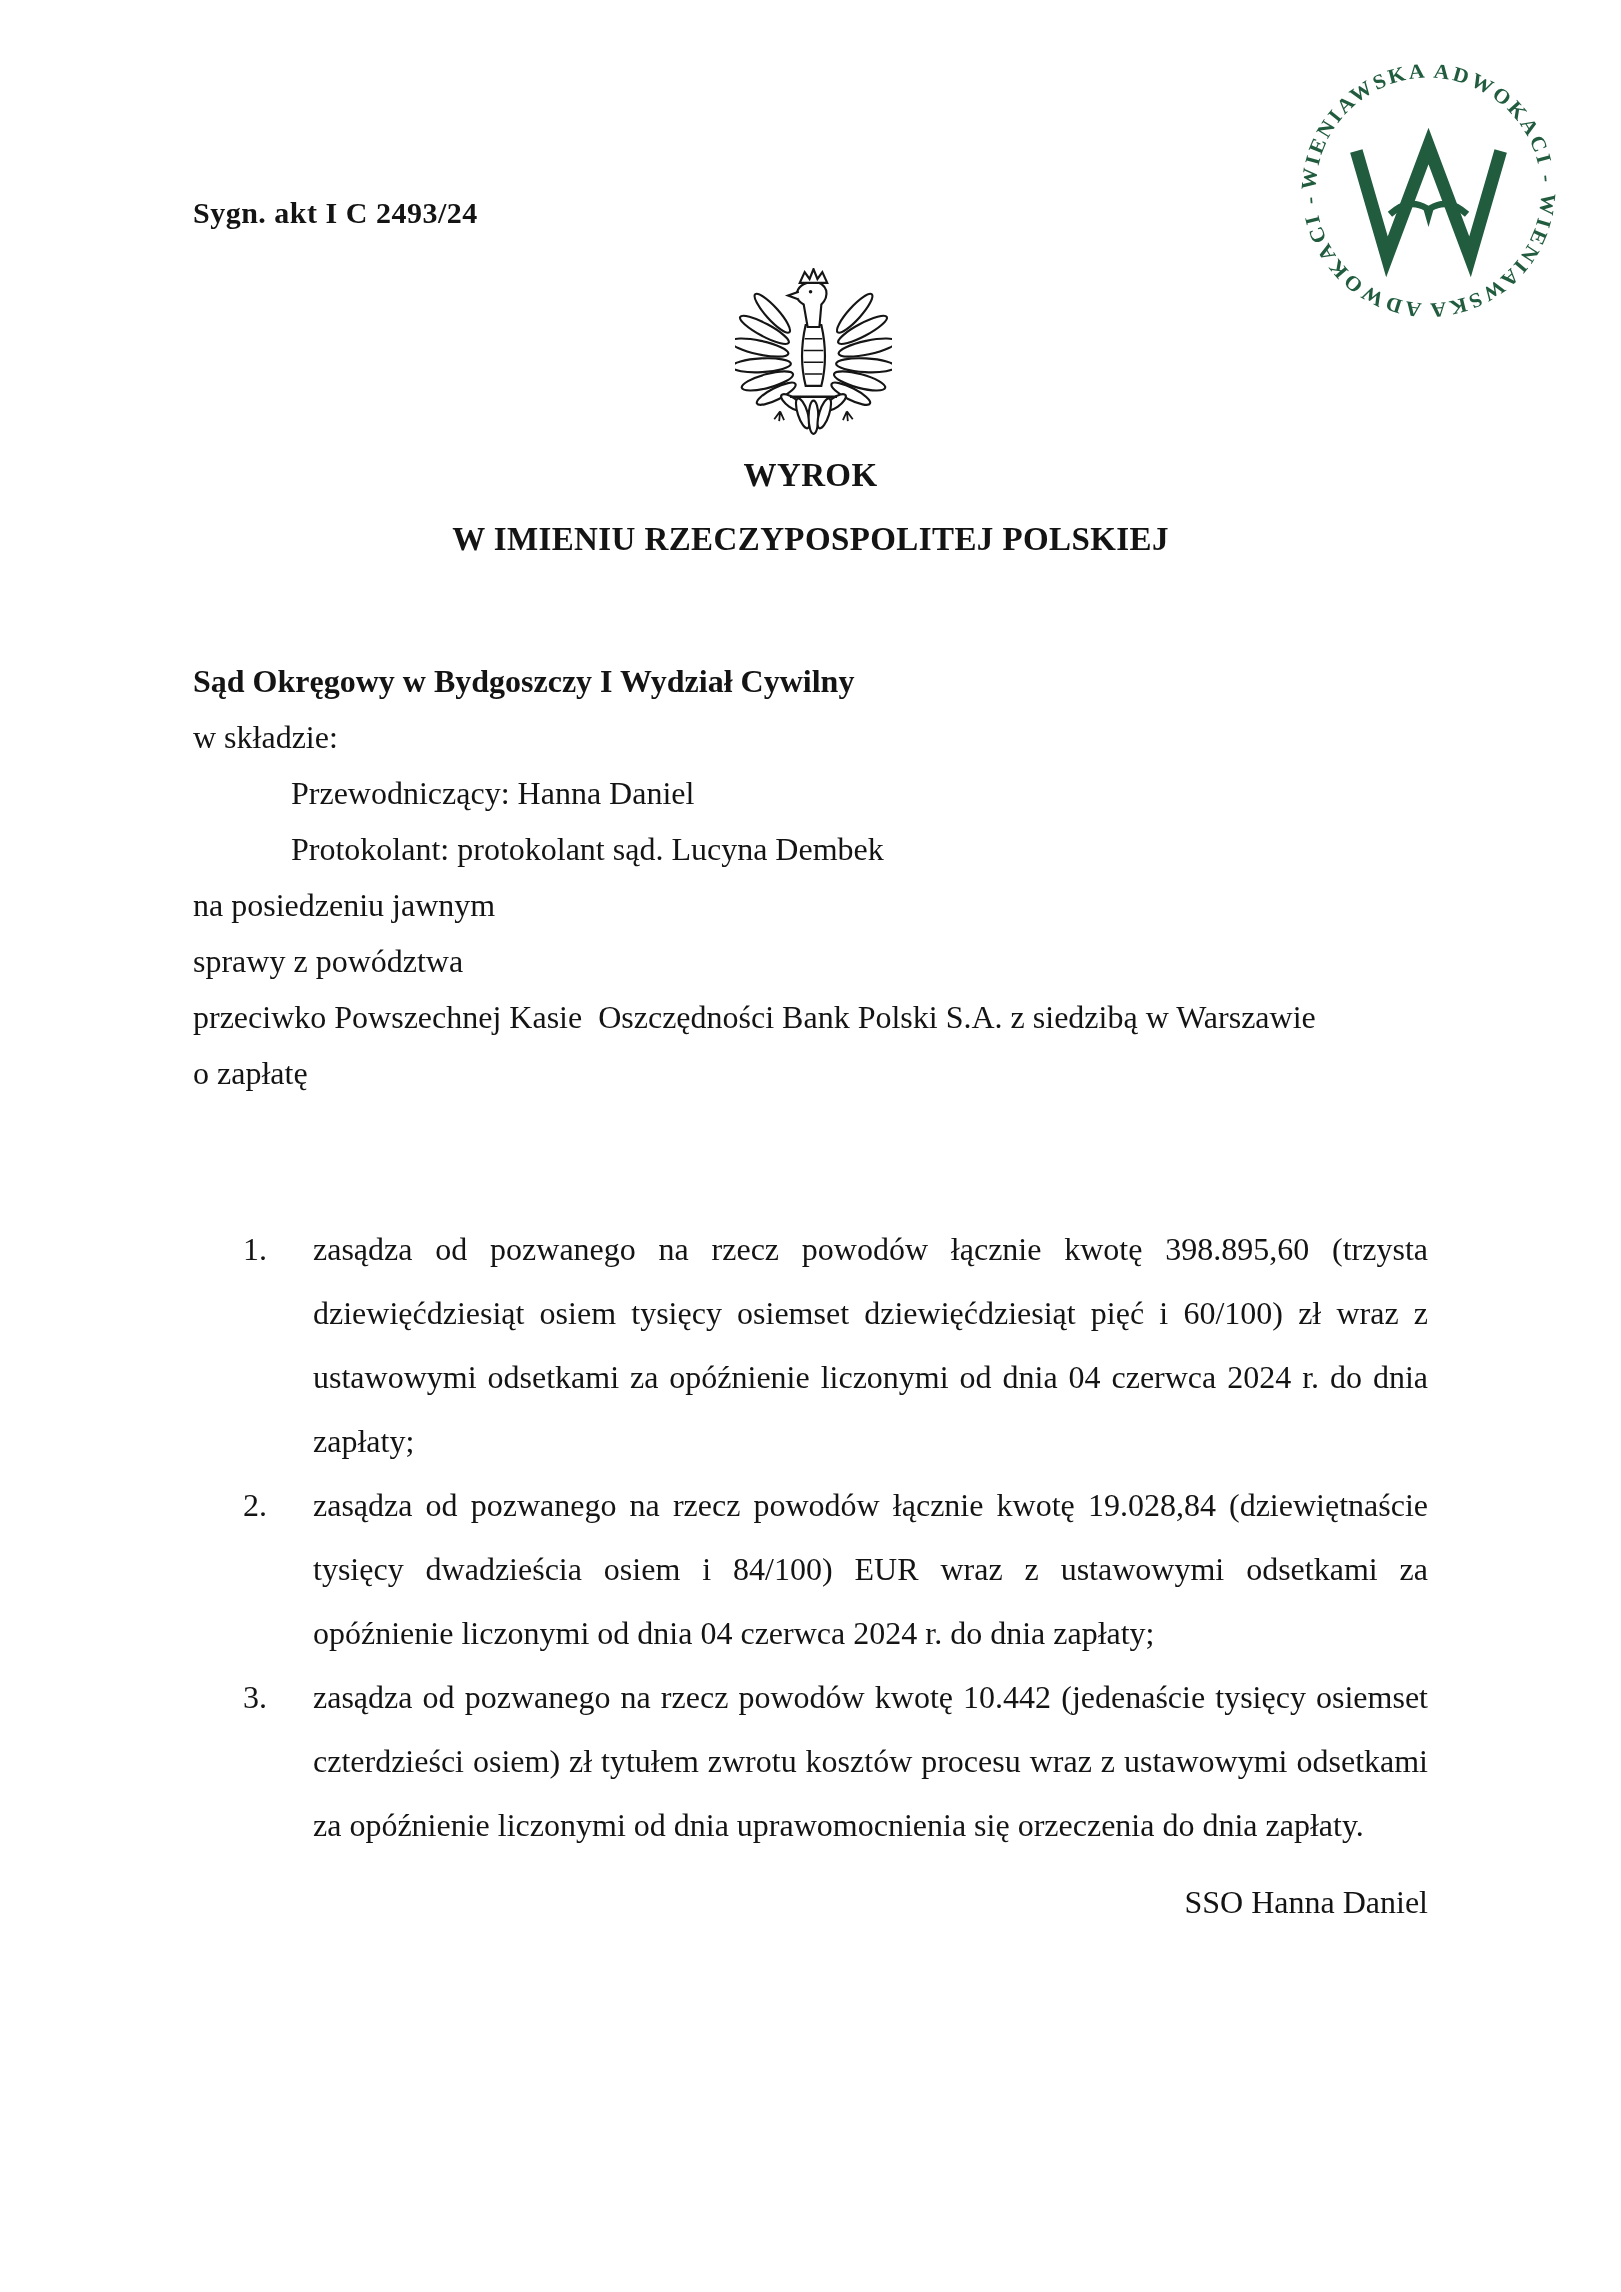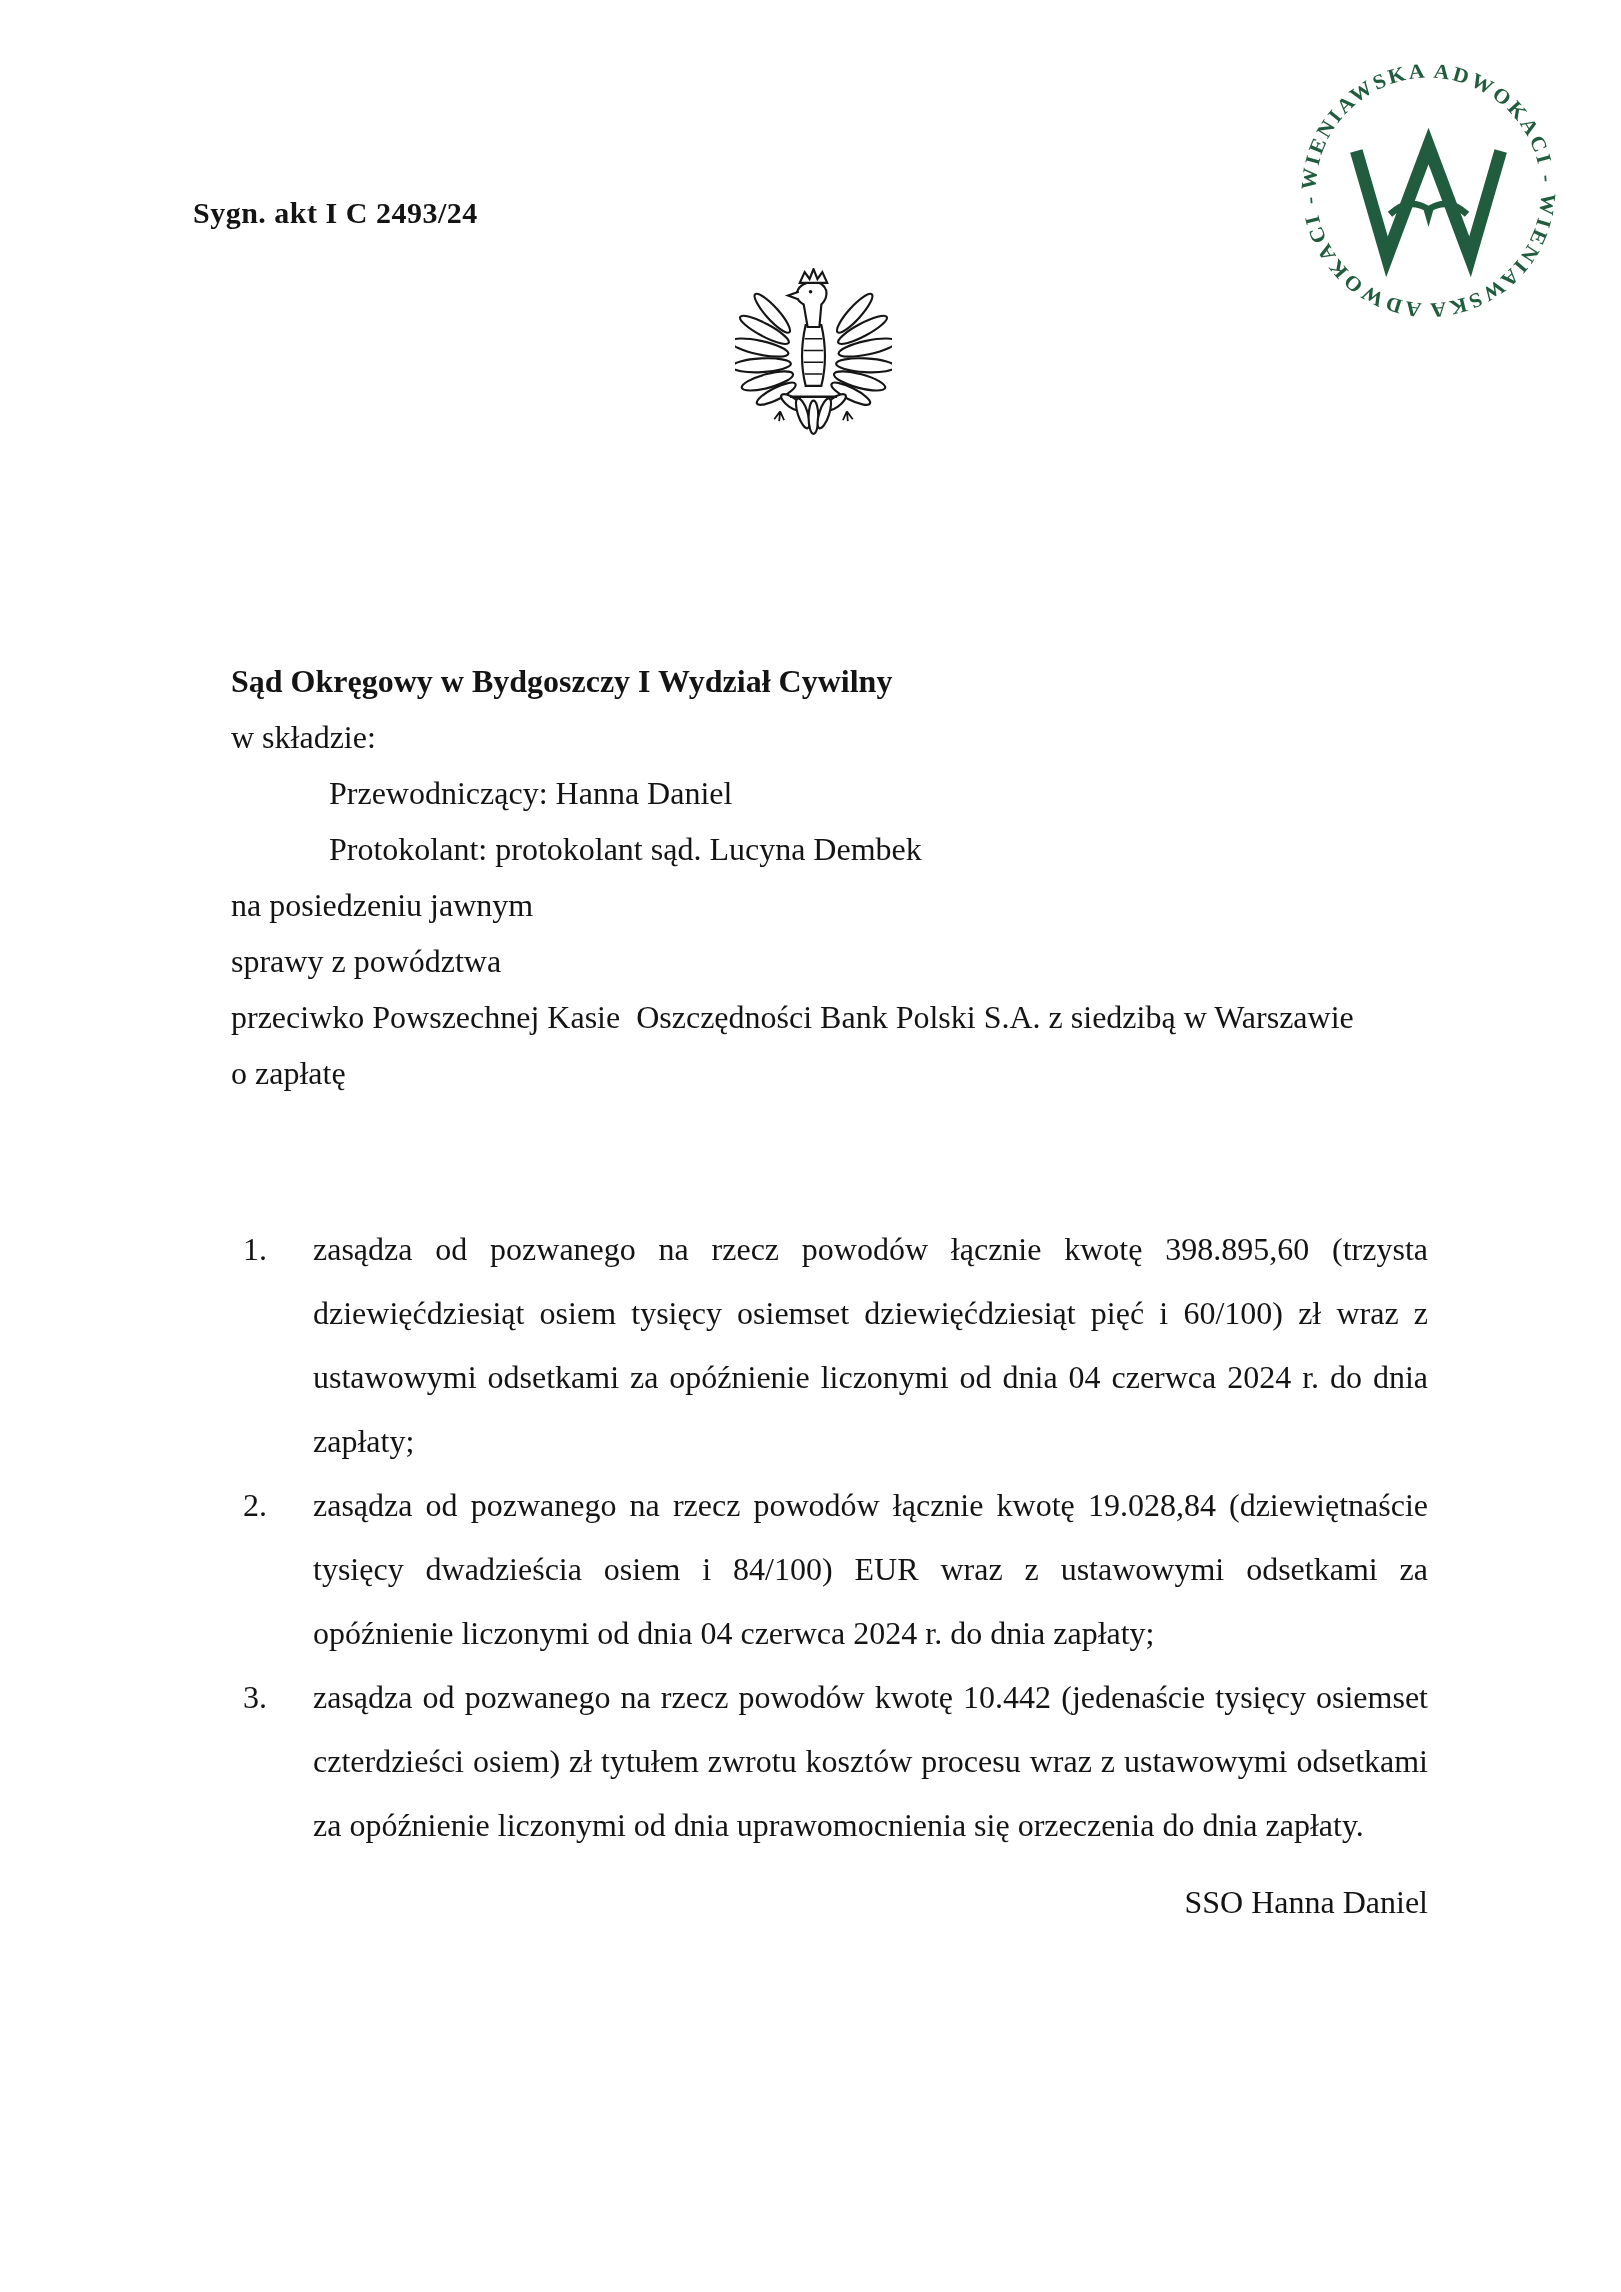--- a/index.html
+++ b/index.html
@@ -44,21 +44,21 @@
     text-align: right;
     font-size: 32px;
   }
   .header-block {
     position: absolute;
     left: 193px; top: 653px;
     width: 1266px;
     font-size: 32px;
     line-height: 56px;
   }
-  .hline { white-space: pre-wrap; margin-left: 38px; }
+  .hline { white-space: pre-wrap; }
   .hline.bold { font-weight: 700; }
   .hline.indent { padding-left: 98px; }
   .rulings {
     position: absolute;
     left: 193px; top: 1217px;
     width: 1235px;
     font-size: 32px;
     line-height: 64px;
     list-style: none;
     margin: 0; padding: 0;
@@ -137,20 +137,24 @@
       <path d="M56,131 L104,131" fill="none" stroke-width="2.6"></path>
 
       <path d="M80,14 C70,14 63,20 63,27 C63,31 66,35 70,37 L74,60 L86,60 L88,37 C92,33 94,28 93,23 C91,17 87,14 80,14 Z"></path>
       <path d="M65,24 L54,28 L65,32"></path>
       <circle cx="77" cy="24" r="1.8" fill="#151515" stroke="none"></circle>
 
       <path d="M66,15 L71,4 L76,11 L80,1 L84,11 L89,4 L94,15 Z"></path>
     </g>
   </svg>
 
+  <div class="title-block">
+    <div>WYROK</div>
+    <div>W IMIENIU RZECZYPOSPOLITEJ POLSKIEJ</div>
+  </div>
 
 
   <div class="header-block">
     <div class="hline bold">Sąd Okręgowy w Bydgoszczy I Wydział Cywilny</div>
     <div class="hline">w składzie:</div>
     <div class="hline indent">Przewodniczący: Hanna Daniel</div>
     <div class="hline indent">Protokolant: protokolant sąd. Lucyna Dembek</div>
     <div class="hline">na posiedzeniu jawnym</div>
     <div class="hline">sprawy z powództwa</div>
     <div class="hline">przeciwko Powszechnej Kasie  Oszczędności Bank Polski S.A. z siedzibą w Warszawie</div>

